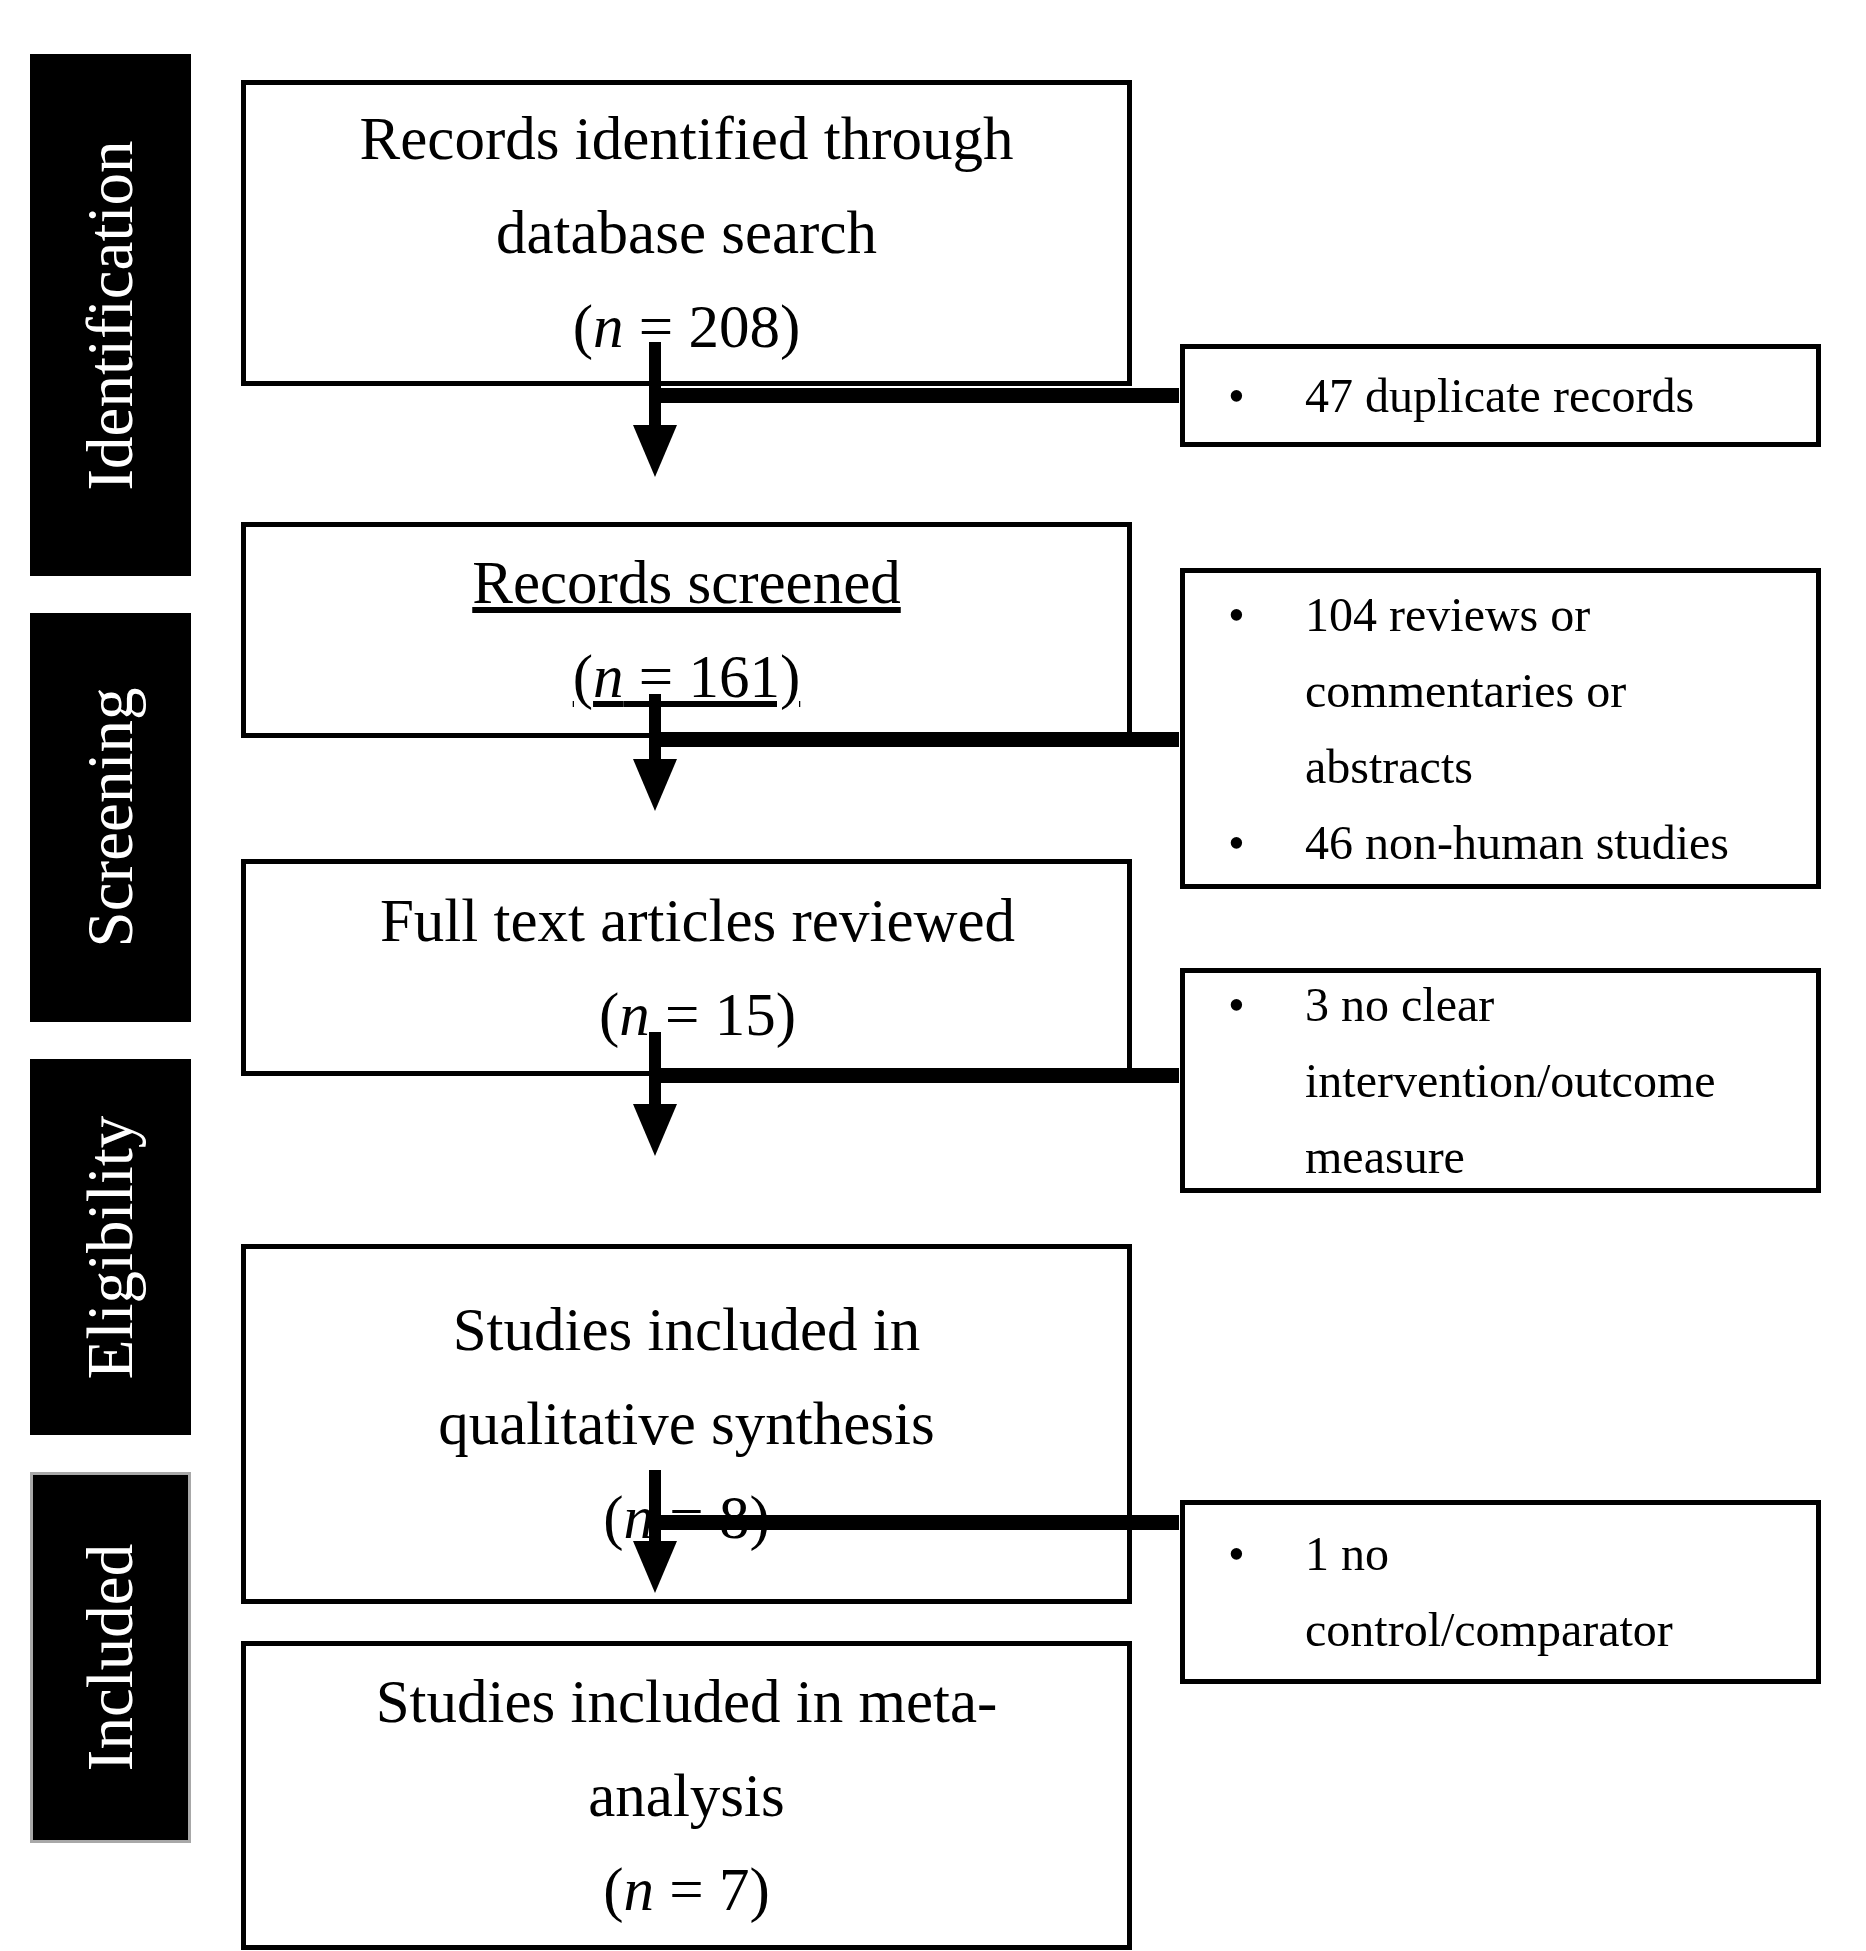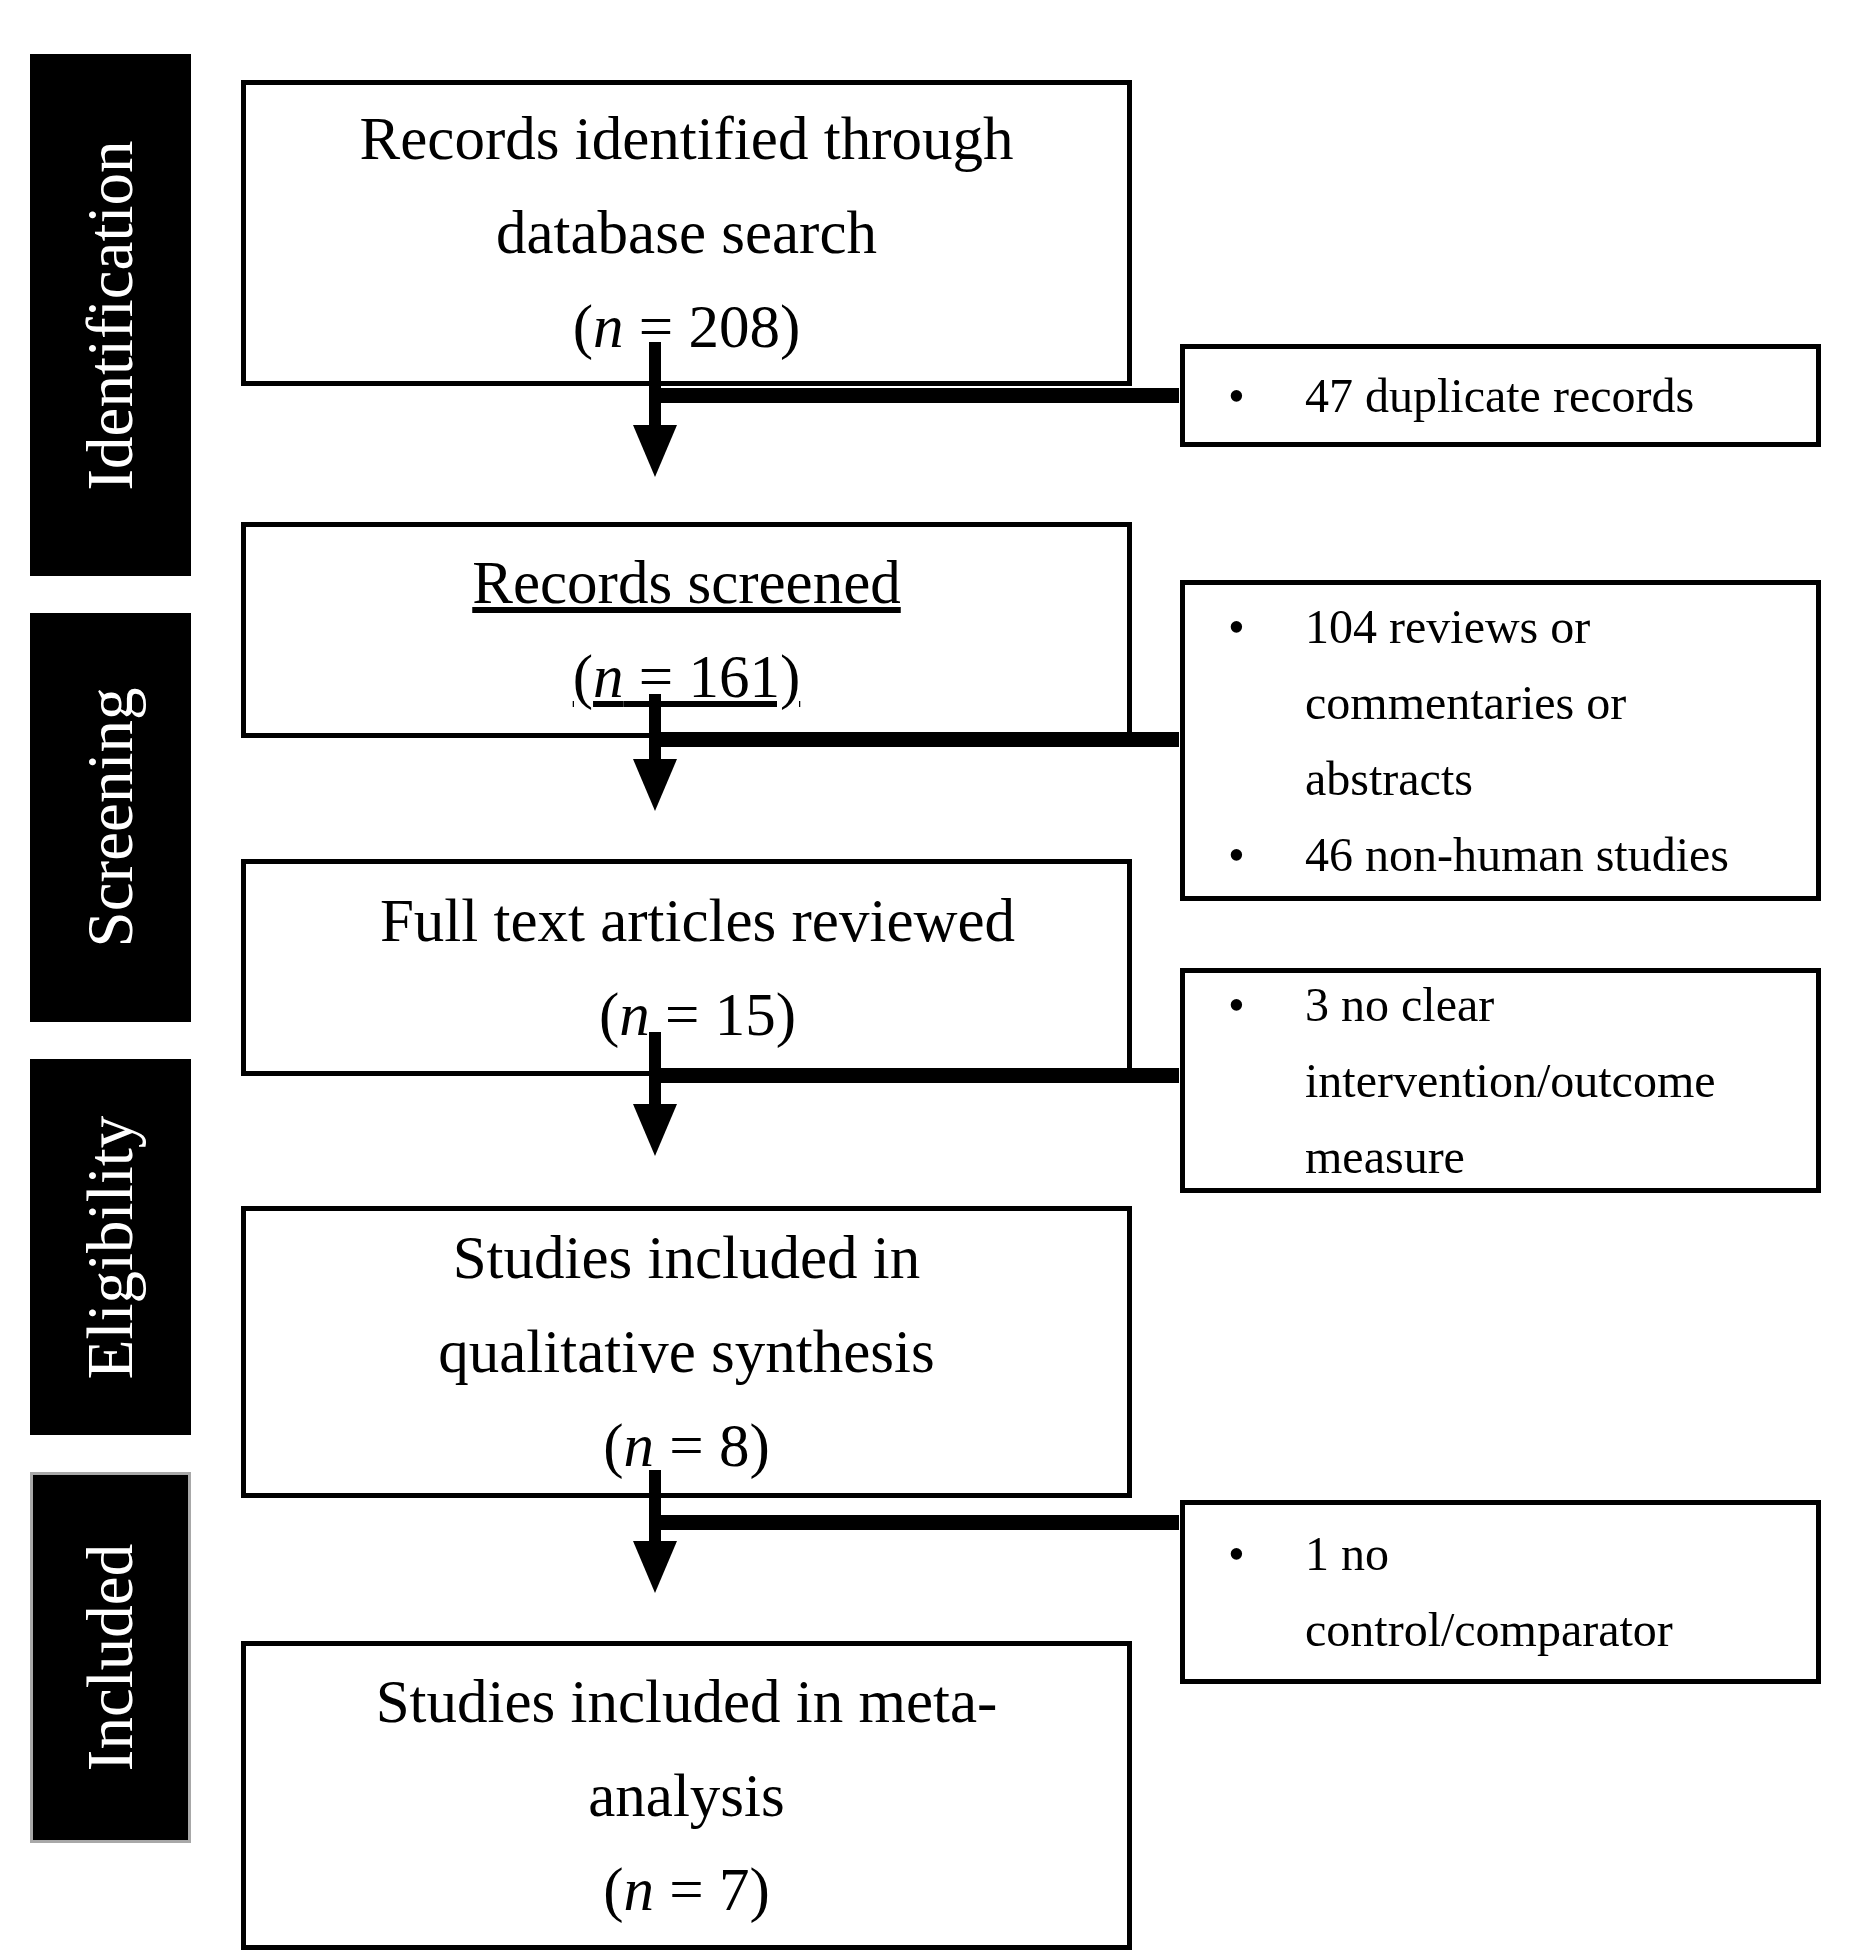--- a/index.html
+++ b/index.html
@@ -125,41 +125,41 @@
   <div class="main-box" style="top:478px; height:216px;text-decoration:underline;">
     <div>Records screened</div>
     <div><span>(</span><span class="count-var">n</span><span> = 161)</span></div>
   </div>
 
   <div class="main-box" style="top:815px; height:217px;padding-left:22px;">
     <div>Full text articles reviewed</div>
     <div><span>(</span><span class="count-var">n</span><span> = 15)</span></div>
   </div>
 
-  <div class="main-box" style="top:1162px; height:292px;">
+  <div class="main-box" style="top:1200px; height:360px;">
     <div>Studies included in</div>
     <div>qualitative synthesis</div>
     <div><span>(</span><span class="count-var">n</span><span> = 8)</span></div>
   </div>
 
   <div class="main-box" style="top:1597px; height:309px;">
     <div>Studies included in meta-</div>
     <div>analysis</div>
     <div><span>(</span><span class="count-var">n</span><span> = 7)</span></div>
   </div>
 
   <div class="side-box" style="top:344px; height:103px;">
     <ul>
       <li class="side-item">
         <div>47 duplicate records</div>
       </li>
     </ul>
   </div>
 
-  <div class="side-box" style="top:580px; height:321px;">
+  <div class="side-box" style="top:568px; height:321px;">
     <ul>
       <li class="side-item">
         <div>104 reviews or</div>
         <div>commentaries or</div>
         <div>abstracts</div>
       </li>
       <li class="side-item">
         <div>46 non-human studies</div>
       </li>
     </ul>

